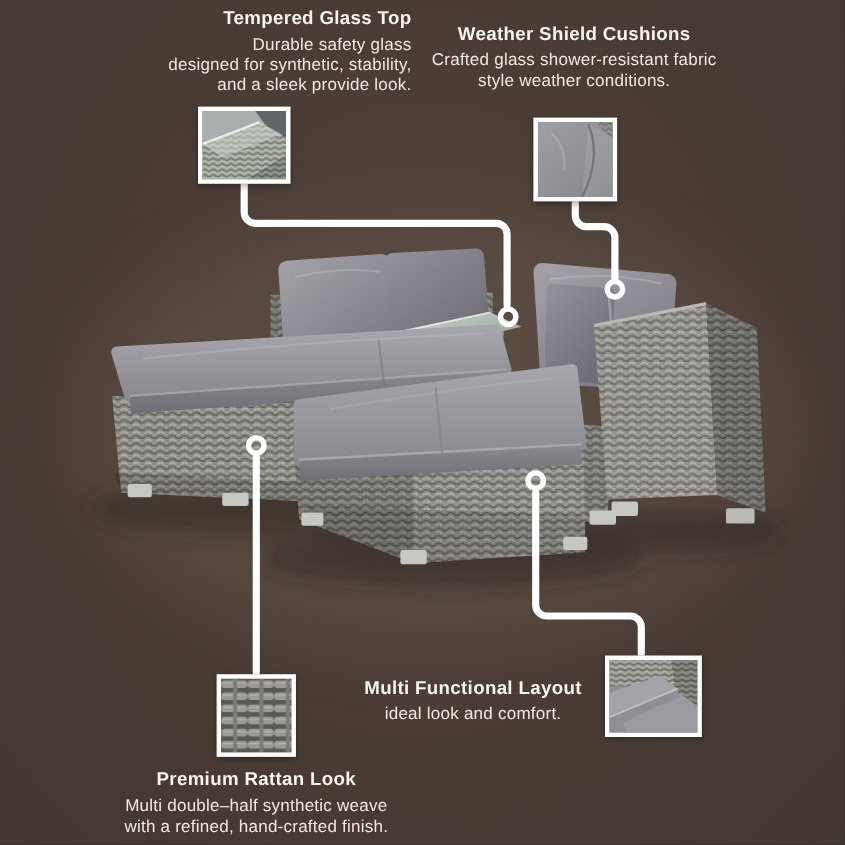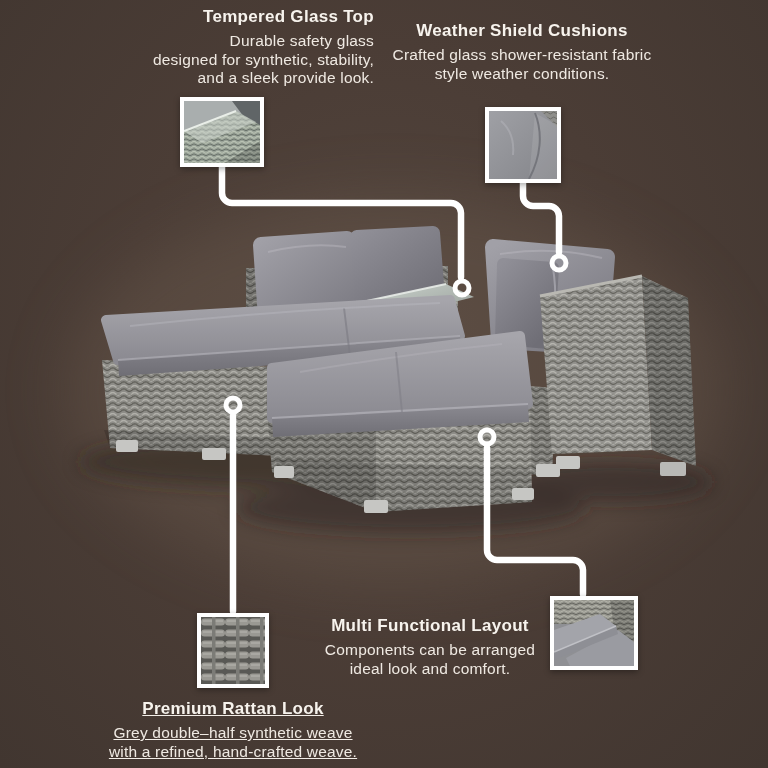--- a/index.html
+++ b/index.html
@@ -234,23 +234,22 @@
   </div>
 
   <div class="callout" style="left:370px;top:21px;width:304px;">
     <div class="callout-title">Weather Shield Cushions</div>
     <div class="callout-line">Crafted glass shower-resistant fabric</div>
     <div class="callout-line">style weather conditions.</div>
   </div>
 
   <div class="callout" style="left:315px;top:568px;width:230px;margin-top:48px;">
     <div class="callout-title">Multi Functional Layout</div>
-    <div class="callout-line">Components can be arranged</div>
     <div class="callout-line">ideal look and comfort.</div>
   </div>
 
-  <div class="callout" style="left:93px;top:699px;width:280px;text-decoration:underline;">
+  <div class="callout" style="left:93px;top:699px;width:280px;">
     <div class="callout-title">Premium Rattan Look</div>
-    <div class="callout-line">Grey double–half synthetic weave</div>
-    <div class="callout-line">with a refined, hand-crafted weave.</div>
+    <div class="callout-line">Multi double–half synthetic weave</div>
+    <div class="callout-line">with a refined, hand-crafted finish.</div>
   </div>
 
 </div>
 
 </body></html>

